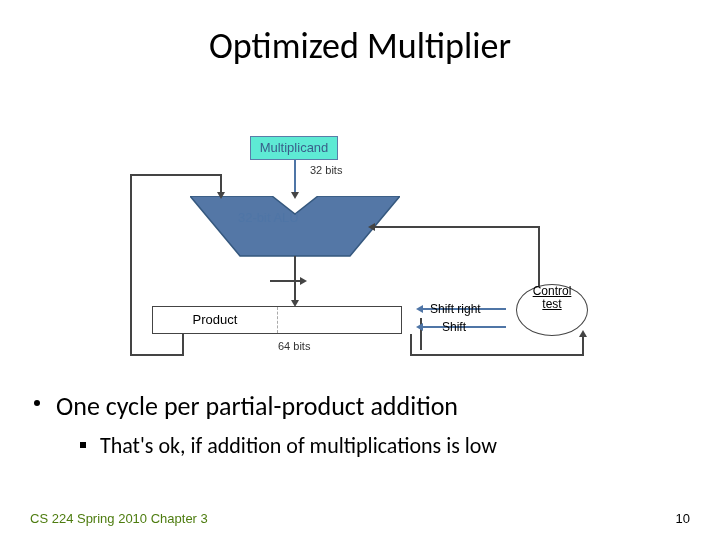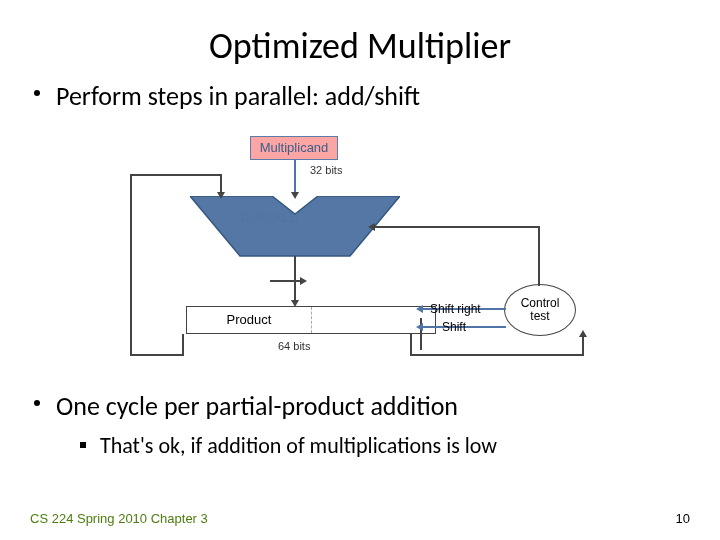--- a/index.html
+++ b/index.html
@@ -11,35 +11,35 @@
   .bullet2 { position: absolute; top: 390px; left: 56px; font-size: 26px; }
   .bullet2 .dot { position: absolute; left: -22px; top: 10px; width: 6px; height: 6px; background: #000; border-radius: 50%; }
   .sub { position: absolute; top: 432px; left: 100px; font-size: 22px; }
   .sub .sq { position: absolute; left: -20px; top: 10px; width: 6px; height: 6px; background: #000; }
   .footer { position: absolute; bottom: 14px; left: 30px; font-size: 13px; color: #4d7c0f; font-family: Arial, sans-serif; }
   .pagenum { position: absolute; bottom: 14px; right: 30px; font-size: 13px; color: #000; font-family: Arial, sans-serif; }
 
   .diagram { position: absolute; top: 130px; left: 120px; width: 480px; height: 240px; }
 
   
-  .mcand { position: absolute; top: 6px; left: 130px; width: 88px; height: 24px; background: #fca5a5; border: 1.5px solid #5b7ca8; text-align: center; font-size: 13px; line-height: 22px; color: #3a5f8a; font-family: Arial, sans-serif; }
+  .mcand { position: absolute; top: 6px; left: 130px; width: 88px; height: 24px; background: #5eead4; border: 1.5px solid #5b7ca8; text-align: center; font-size: 13px; line-height: 22px; color: #3a5f8a; font-family: Arial, sans-serif; }
   .mcand-sub { position: absolute; top: 34px; left: 190px; font-size: 11px; font-family: Arial, sans-serif; color: #333; }
 
   
   .alu-wrap { position: absolute; top: 66px; left: 70px; width: 210px; height: 64px; }
   .alu-wrap svg { position: absolute; top:0; left:0; }
   .alu-label { position: absolute; top: 80px; left: 118px; font-size: 13px; color: #4f75a6; font-family: Arial, sans-serif; }
 
   
-  .product { position: absolute; top: 176px; left: 66px; width: 250px; height: 28px; border: 1.5px solid #444; background: #fff; }
+  .product { position: absolute; top: 176px; left: 32px; width: 250px; height: 28px; border: 1.5px solid #444; background: #fff; }
   .product-left { position: absolute; left:0; top:0; width:125px; height:100%; border-right: 1px dashed #aaa; text-align:center; font-size:13px; line-height:26px; font-family: Arial, sans-serif; }
   .product-sub { position: absolute; top: 210px; left: 158px; font-size: 11px; font-family: Arial, sans-serif; color: #333; }
 
   
-  .ctl { position: absolute; top: 154px; left: 384px; width: 72px; height: 52px; border: 1.5px solid #444; border-radius: 50%; text-align: center; font-size: 12px; font-family: Arial, sans-serif; display:flex; flex-direction:column; justify-content:center; line-height:13px; }
+  .ctl { position: absolute; top: 154px; left: 396px; width: 72px; height: 52px; border: 1.5px solid #444; border-radius: 50%; text-align: center; font-size: 12px; font-family: Arial, sans-serif; display:flex; flex-direction:column; line-height:13px;text-decoration:underline; }
   
   
   .sr-label { position: absolute; top: 172px; left: 310px; font-size: 12px; font-family: Arial, sans-serif; }
   .wr-label { position: absolute; top: 190px; left: 322px; font-size: 12px; font-family: Arial, sans-serif; }
 
   
   .ln { position: absolute; background: #4f75a6; }
   .lnb { position: absolute; background: #444; }
 
   
@@ -50,24 +50,20 @@
   .ah-leftb { position:absolute; width:0; height:0; border-top:4px solid transparent; border-bottom:4px solid transparent; border-right:7px solid #444; }
 
 </style>
 </head>
 <body>
 
 <div class="slide">
 
   <div class="title">Optimized Multiplier</div>
 
-  <div class="bullet1">
-    <span class="dot"></span>
-    <span>Perform steps in parallel: add/shift</span>
-  </div>
 
   <div class="diagram">
 
     <div class="mcand">Multiplicand</div>
     <div class="mcand-sub">32 bits</div>
 
     <div class="ln" style="top:30px; left:174px; width:2px; height:36px;"></div>
     <div class="lnb" style="top:54px; left:174px; width:2px; height:0px;"></div>
 
     <div class="ah-down" style="top:62px; left:170.5px; border-top-color:#444;"></div>

